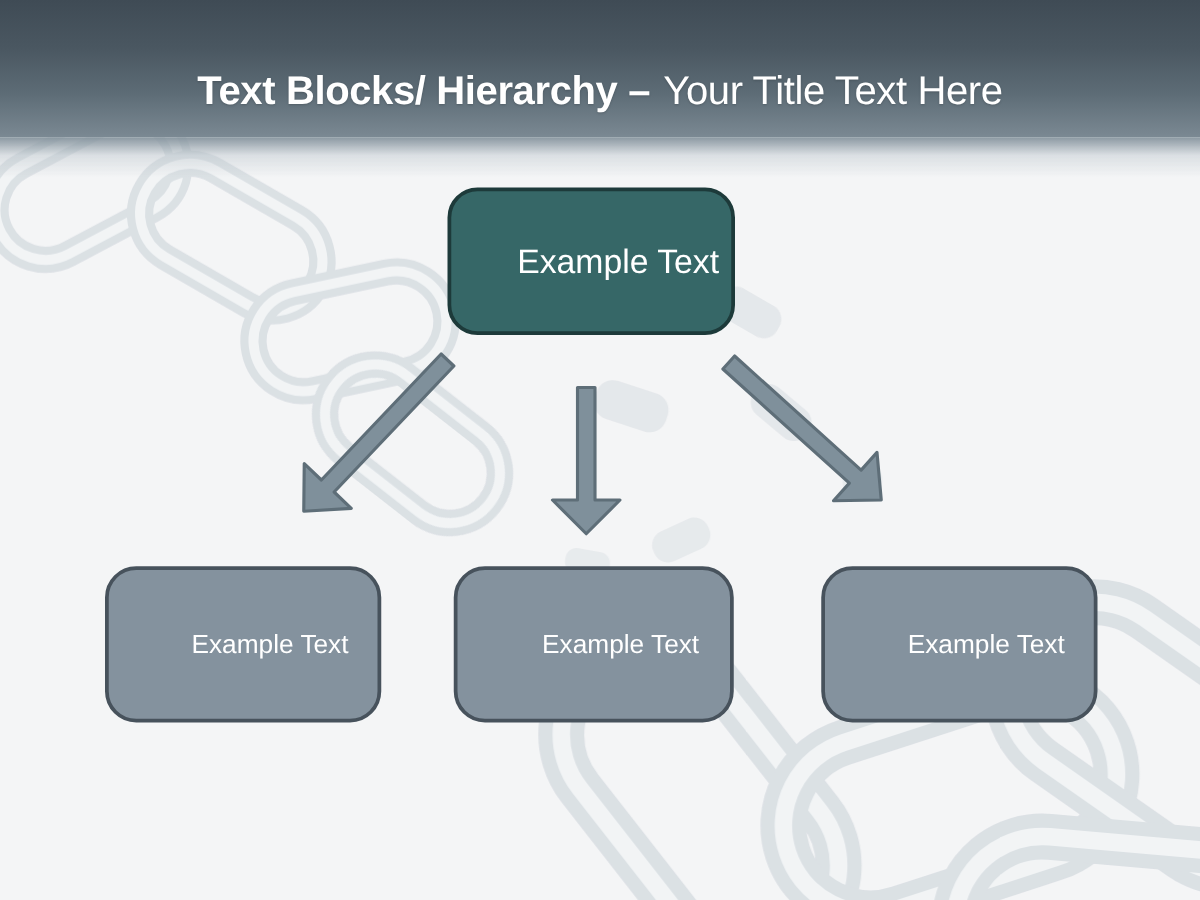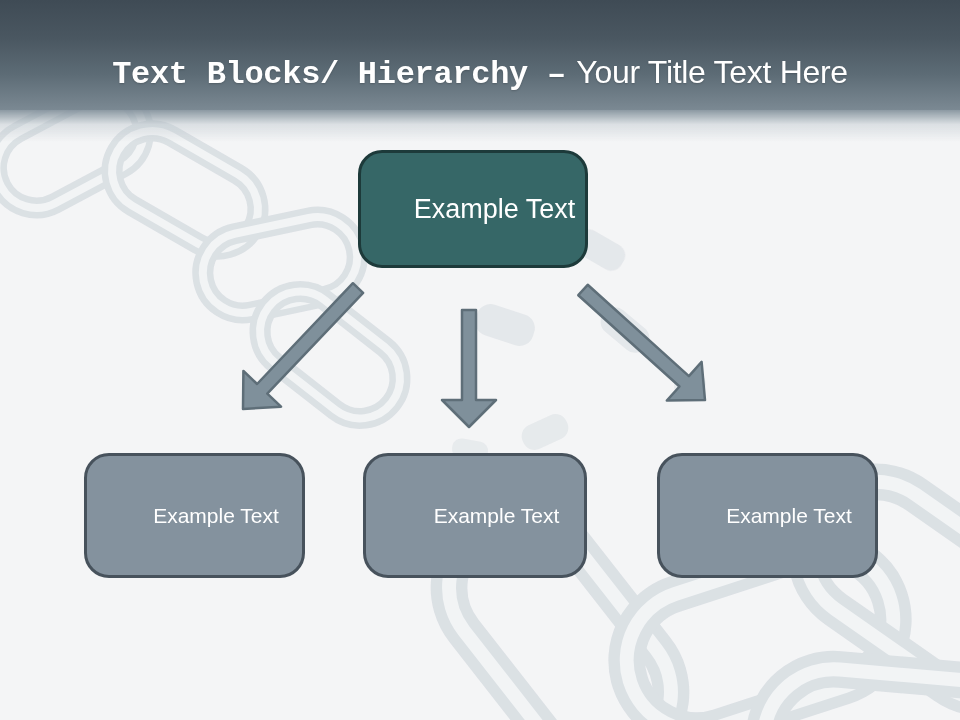--- a/index.html
+++ b/index.html
@@ -15,21 +15,21 @@
   }
   .header-fade{
     position:absolute;left:0;top:110px;width:960px;height:32px;
     background:linear-gradient(180deg,rgba(134,148,158,0.95) 0%,rgba(189,198,205,0.45) 45%,rgba(245,246,247,0) 100%);
   }
   .slide-title{
     position:absolute;left:0;top:52px;width:960px;text-align:center;
     color:#ffffff;font-size:32px;line-height:40px;letter-spacing:-0.3px;
     text-shadow:0 1px 2px rgba(0,0,0,0.18);white-space:nowrap;
   }
-  .t-bold{font-weight:bold;font-family:Liberation Mono, monospace;}
+  .t-bold{font-weight:bold;}
   .t-reg{font-weight:normal;margin-left:0.33em;text-align:right;}
   .arrows{position:absolute;left:0;top:0;width:960px;height:720px;}
   .node{
     position:absolute;display:flex;align-items:center;justify-content:center;
     color:#ffffff;text-align:center;box-sizing:border-box;padding-left:43px;
   }
   .node-root{
     left:358px;top:150px;width:230px;height:118px;
     background:#366767;border:3px solid #1d3a3a;border-radius:24px;
     font-size:27px;

